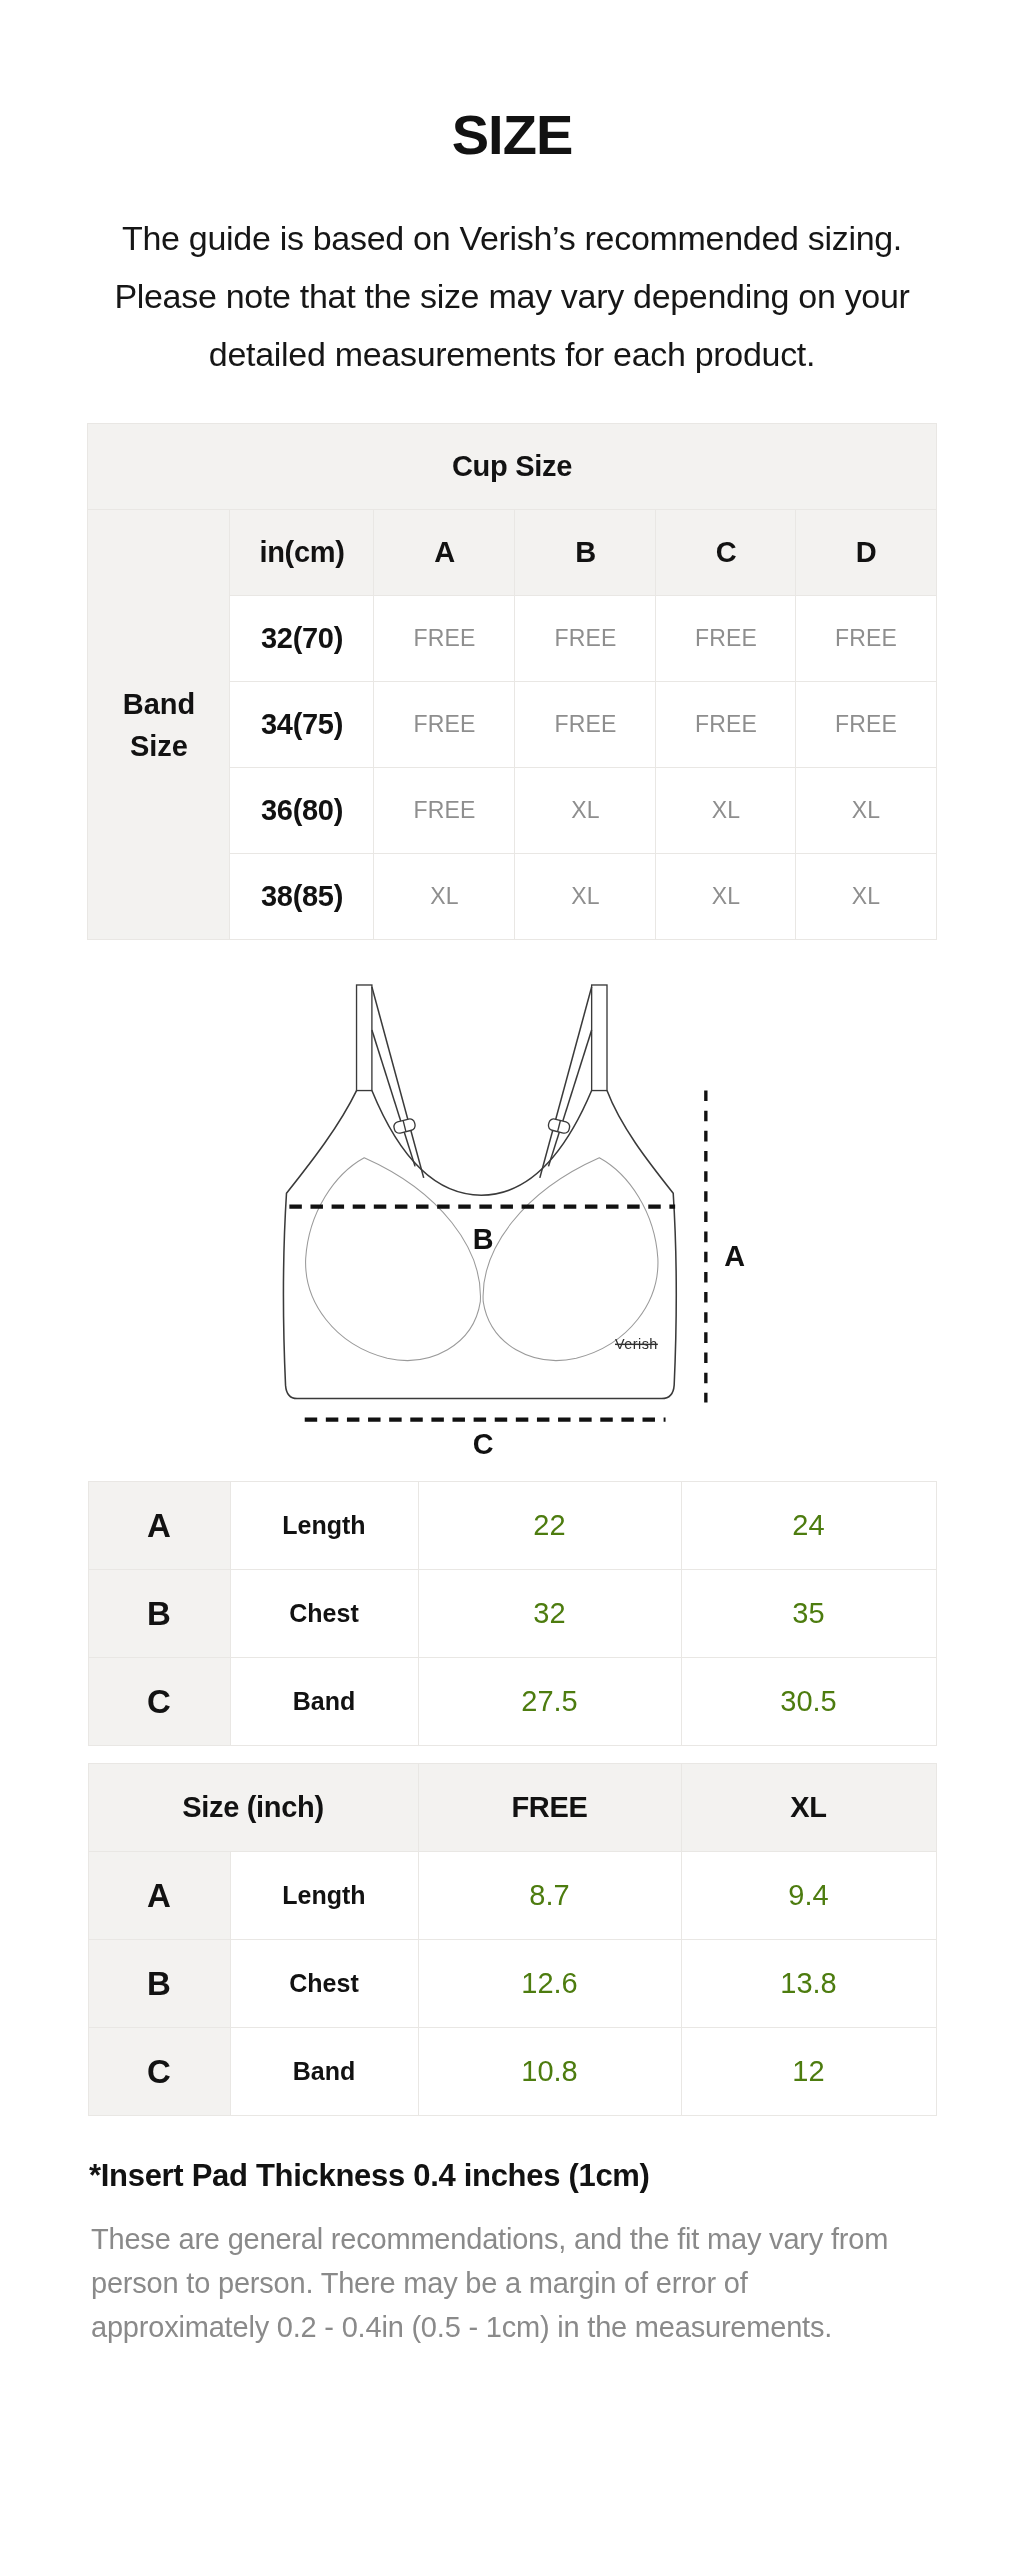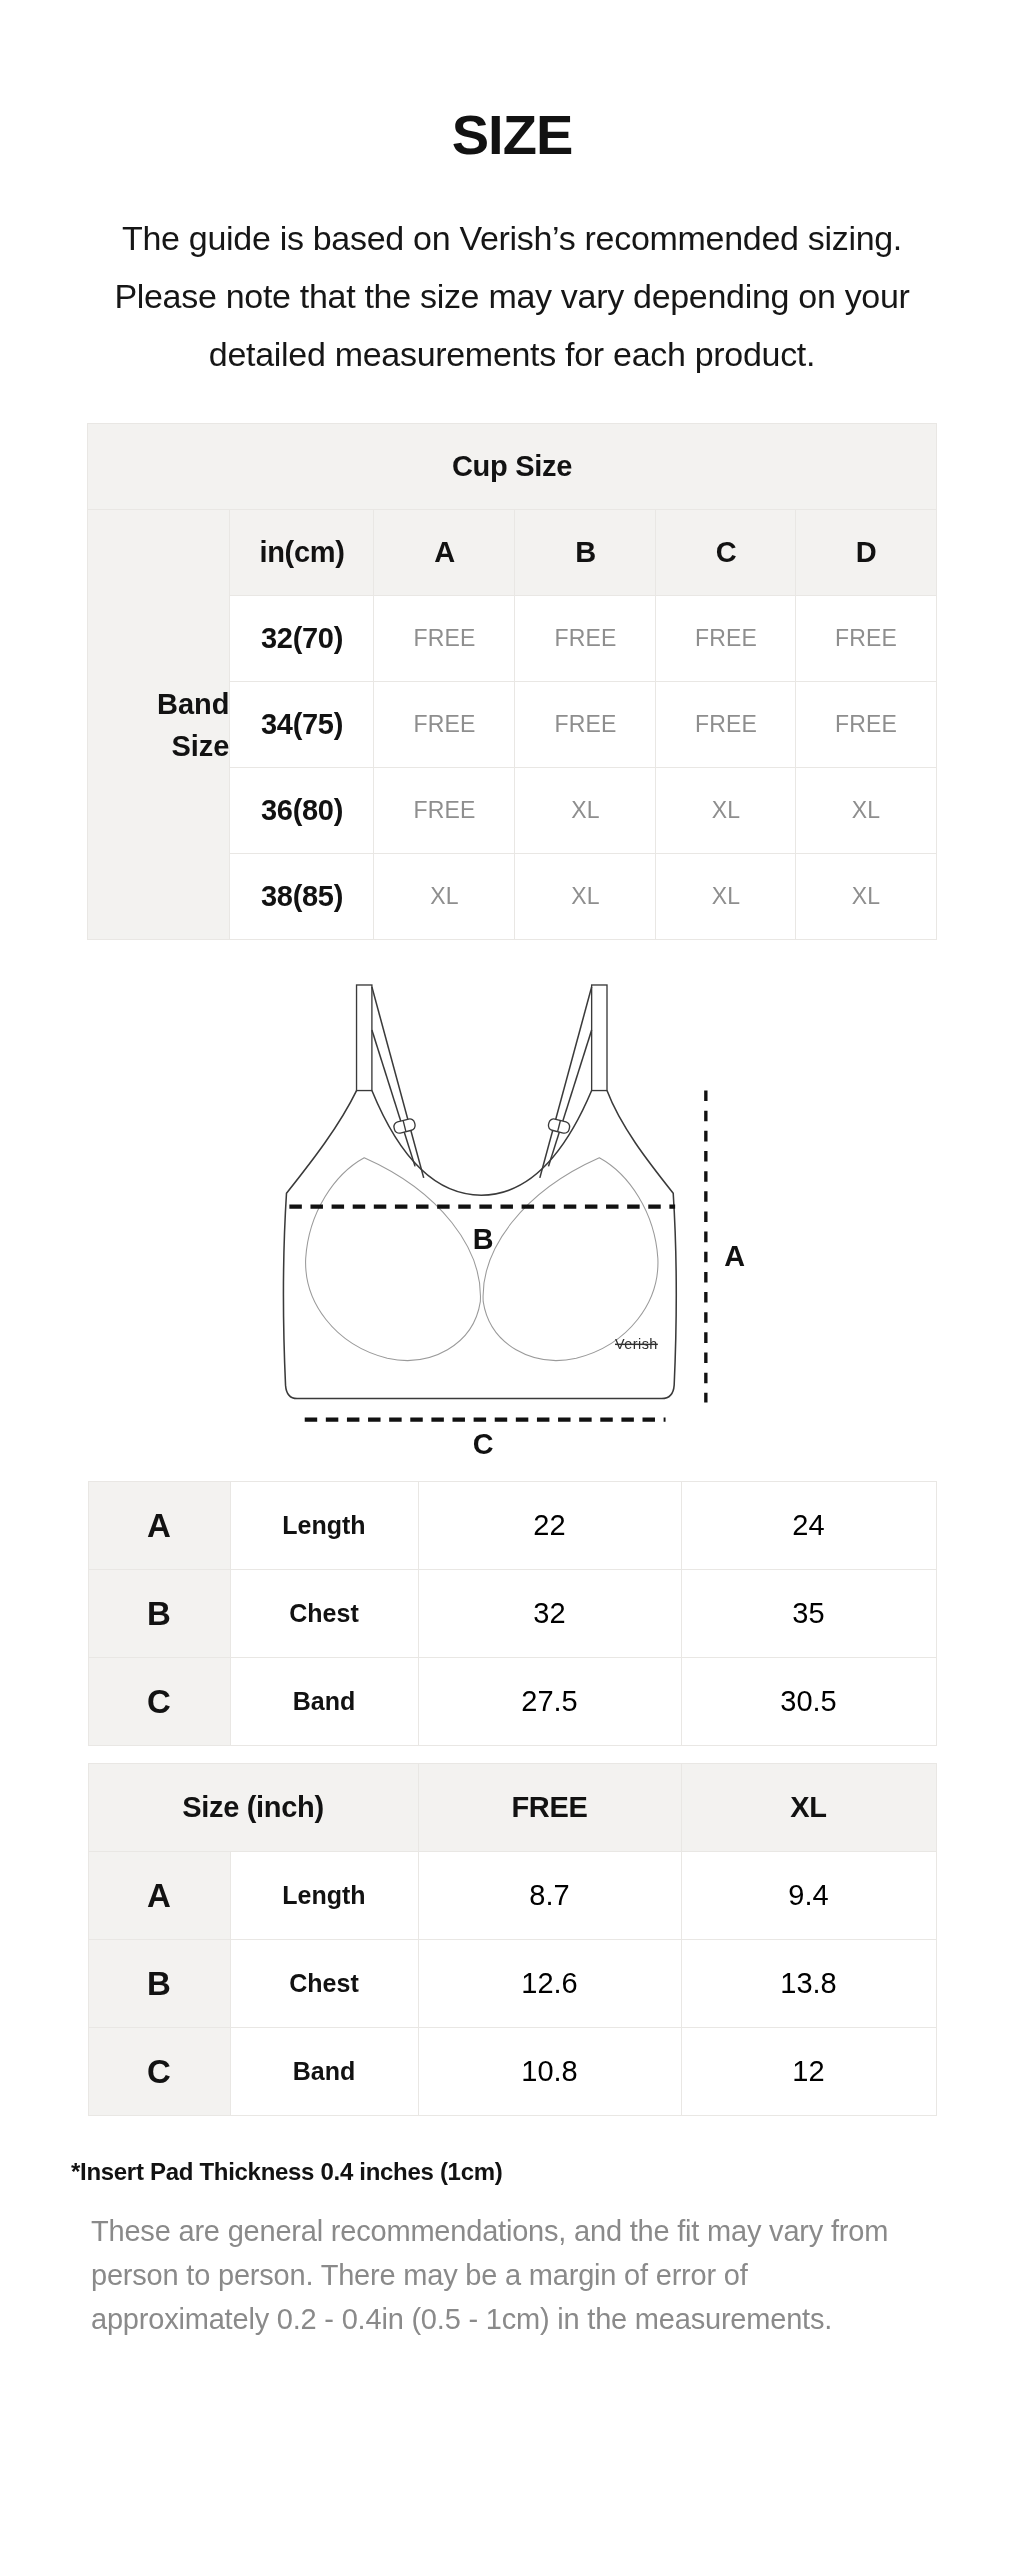--- a/index.html
+++ b/index.html
@@ -10,35 +10,35 @@
 
   .intro { margin:44px auto 0; text-align:center; font-size:34px; line-height:58px; color:#161616; letter-spacing:-0.3px; }
 
   table { border-collapse:collapse; margin:0 auto; table-layout:fixed; }
   td { border:1px solid #e9e7e4; text-align:center; vertical-align:middle; padding:0; }
   .gray { background:#f3f2f0; }
 
   .cup-table { width:849px; margin-top:40px; }
   .cup-table td { height:85px; font-size:29px; }
   .cup-table .hd { font-weight:700; letter-spacing:-0.3px; }
-  .cup-table .band-cell { font-weight:700; line-height:42px;text-align:right; }
+  .cup-table .band-cell { font-weight:700; line-height:42px; }
   .cup-table .cup-val { color:#8e8e8e; font-size:23px; font-weight:500; letter-spacing:0.2px; }
 
   .diagram-wrap { width:538px; margin:21px auto 0; }
 
   .size-table { width:849px; }
   .size-table.cm { margin-top:17.3px; }
   .size-table.inch { margin-top:17px; }
   .size-table td { height:87px; }
   .size-table .hd { font-size:29px; font-weight:700; letter-spacing:-0.3px; }
   .size-table .key { font-size:33px; font-weight:700; }
   .size-table .lbl { font-size:25px; font-weight:700; }
-  .size-table .num { font-size:29px; color:#000000; font-weight:400; }
-
-  .pad-note { margin:42px 0 0 71px; font-size:24px; font-weight:700; letter-spacing:-0.3px; }
+  .size-table .num { font-size:29px; color:#4d7c0f; font-weight:400; }
+
+  .pad-note { margin:42px 0 0 89px; font-size:31px; font-weight:700; letter-spacing:-0.3px; }
   .disclaimer { margin:23px 0 12px 91px; font-size:29px; line-height:44px; color:#8a8a8a; letter-spacing:-0.2px; }
 
   svg .outline { fill:none; stroke:#3a3a3a; stroke-width:1.6; }
   svg .thin { fill:none; stroke:#9a9a9a; stroke-width:1.1; }
   svg .strap { fill:#ffffff; stroke:#3a3a3a; stroke-width:1.4; }
   svg .dash-thick { stroke:#111111; stroke-width:4.5; stroke-dasharray:13 9; fill:none; }
   svg .dash-vert { stroke:#111111; stroke-width:3.5; stroke-dasharray:11 10; fill:none; }
   svg .dim-label { font-family:"Liberation Sans",sans-serif; font-size:30px; font-weight:700; fill:#111111; }
   svg .brand { font-family:"Liberation Sans",sans-serif; font-size:15px; letter-spacing:0.5px; fill:#2f2f2f; text-decoration:line-through; }
 </style>

